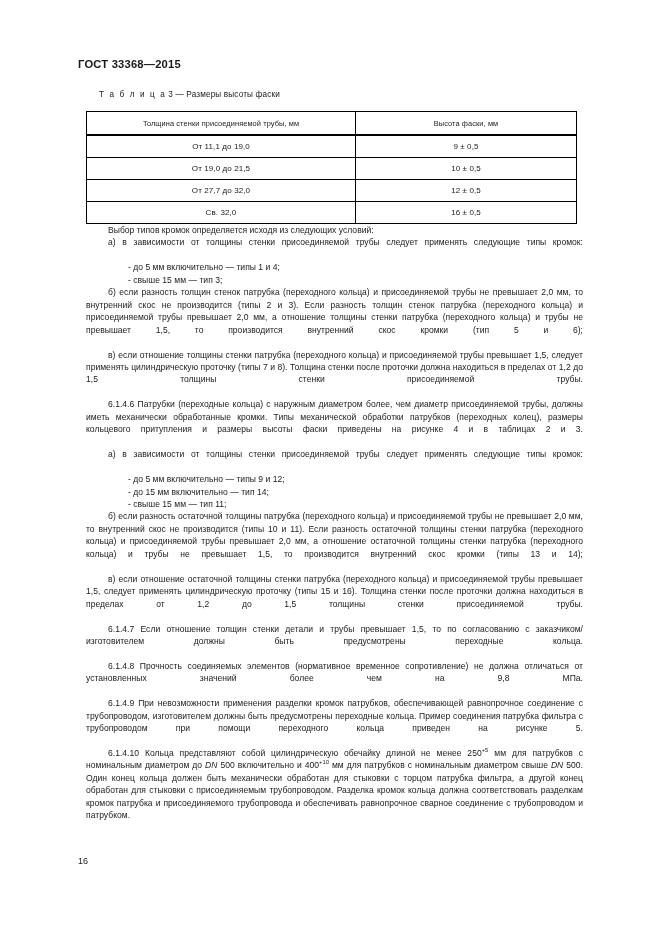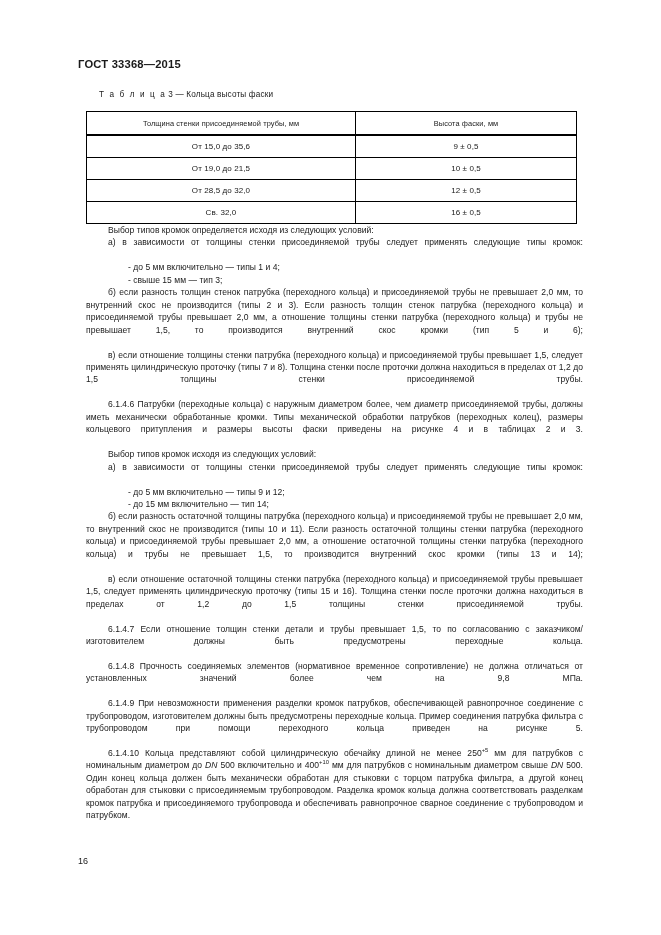--- a/index.html
+++ b/index.html
@@ -132,68 +132,68 @@
   }
 </style>
 </head>
 <body>
 
 <div class="page">
 
   <div class="doc-header">ГОСТ 33368—2015</div>
 
   <div class="table-caption">
-    <span class="tcap-word">Т а б л и ц а</span><span class="tcap-num">3</span> <span class="tcap-rest">— Кольца высоты фаски</span>
+    <span class="tcap-word">Т а б л и ц а</span><span class="tcap-num">3</span> <span class="tcap-rest">— Размеры высоты фаски</span>
   </div>
 
   <div class="tbl-wrap">
     <table class="fascia">
       <colgroup>
           <col class="c1">
           <col class="c2">
         </colgroup>
       <thead>
         <tr>
           <th>Толщина стенки присоединяемой трубы, мм</th>
           <th>Высота фаски, мм</th>
         </tr>
       </thead>
       <tbody>
         <tr>
-          <td class="val">От 15,0 до 35,6</td>
+          <td class="val">От 11,1 до 19,0</td>
           <td class="val">9 ± 0,5</td>
         </tr>
         <tr>
           <td class="val">От 19,0 до 21,5</td>
           <td class="val">10 ± 0,5</td>
         </tr>
         <tr>
-          <td class="val">От 28,5 до 32,0</td>
+          <td class="val">От 27,7 до 32,0</td>
           <td class="val">12 ± 0,5</td>
         </tr>
         <tr>
           <td class="val">Св. 32,0</td>
           <td class="val">16 ± 0,5</td>
         </tr>
       </tbody>
     </table>
   </div>
 
   <div class="body-text">
     <p class="nostretch">Выбор типов кромок определяется исходя из следующих условий:</p>
     <p>а) в зависимости от толщины стенки присоединяемой трубы следует применять следующие типы кромок:</p>
     <p class="dash nostretch">- до 5 мм включительно — типы 1 и 4;</p>
     <p class="dash nostretch">- свыше 15 мм — тип 3;</p>
     <p>б) если разность толщин стенок патрубка (переходного кольца) и присоединяемой трубы не превышает 2,0 мм, то внутренний скос не производится (типы 2 и 3). Если разность толщин стенок патрубка (переходного кольца) и присоединяемой трубы превышает 2,0 мм, а отношение толщины стенки патрубка (переходного кольца) и трубы не превышает 1,5, то производится внутренний скос кромки (тип 5 и 6);</p>
     <p>в) если отношение толщины стенки патрубка (переходного кольца) и присоединяемой трубы превышает 1,5, следует применять цилиндрическую проточку (типы 7 и 8). Толщина стенки после проточки должна находиться в пределах от 1,2 до 1,5 толщины стенки присоединяемой трубы.</p>
     <p>6.1.4.6  Патрубки (переходные кольца) с наружным диаметром более, чем диаметр присоединяемой трубы, должны иметь механически обработанные кромки. Типы механической обработки патрубков (переходных колец), размеры кольцевого притупления и размеры высоты фаски приведены на рисунке 4 и в таблицах 2 и 3.</p>
-    <p class="nostretch">Выбор типов кромок исходя из следующих условий:</p>
     <p>а) в зависимости от толщины стенки присоединяемой трубы следует применять следующие типы кромок:</p>
     <p class="dash nostretch">- до 5 мм включительно — типы 9 и 12;</p>
     <p class="dash nostretch">- до 15 мм включительно — тип 14;</p>
+    <p class="dash nostretch">- свыше 15 мм — тип 11;</p>
     <p>б) если разность остаточной толщины патрубка (переходного кольца) и присоединяемой трубы не превышает 2,0 мм, то внутренний скос не производится (типы 10 и 11). Если разность остаточной толщины стенки патрубка (переходного кольца) и присоединяемой трубы превышает 2,0 мм, а отношение остаточной толщины стенки патрубка (переходного кольца) и трубы не превышает 1,5, то производится внутренний скос кромки (типы 13 и 14);</p>
     <p>в) если отношение остаточной толщины стенки патрубка (переходного кольца) и присоединяемой трубы превышает 1,5, следует применять цилиндрическую проточку (типы 15 и 16). Толщина стенки после проточки должна находиться в пределах от 1,2 до 1,5 толщины стенки присоединяемой трубы.</p>
     <p>6.1.4.7  Если отношение толщин стенки детали и трубы превышает 1,5, то по согласованию с заказчиком/изготовителем должны быть предусмотрены переходные кольца.</p>
     <p>6.1.4.8  Прочность соединяемых элементов (нормативное временное сопротивление) не должна отличаться от установленных значений более чем на 9,8 МПа.</p>
     <p>6.1.4.9  При невозможности применения разделки кромок патрубков, обеспечивающей равнопрочное соединение с трубопроводом, изготовителем должны быть предусмотрены переходные кольца. Пример соединения патрубка фильтра с трубопроводом при помощи переходного кольца приведен на рисунке 5.</p>
     <p><span>6.1.4.10  Кольца представляют собой цилиндрическую обечайку длиной не менее 250</span><sup>+5</sup><span> мм для патрубков с номинальным диаметром до </span><span class="ital">DN</span><span> 500 включительно и 400</span><sup>+10</sup><span> мм для патрубков с номинальным диаметром свыше </span><span class="ital">DN</span><span> 500. Один конец кольца должен быть механически обработан для стыковки с торцом патрубка фильтра, а другой конец обработан для стыковки с присоединяемым трубопроводом. Разделка кромок кольца должна соответствовать разделкам кромок патрубка и присоединяемого трубопровода и обеспечивать равнопрочное сварное соединение с трубопроводом и патрубком.</span></p>
   </div>
 
   <div class="folio">16</div>
 

